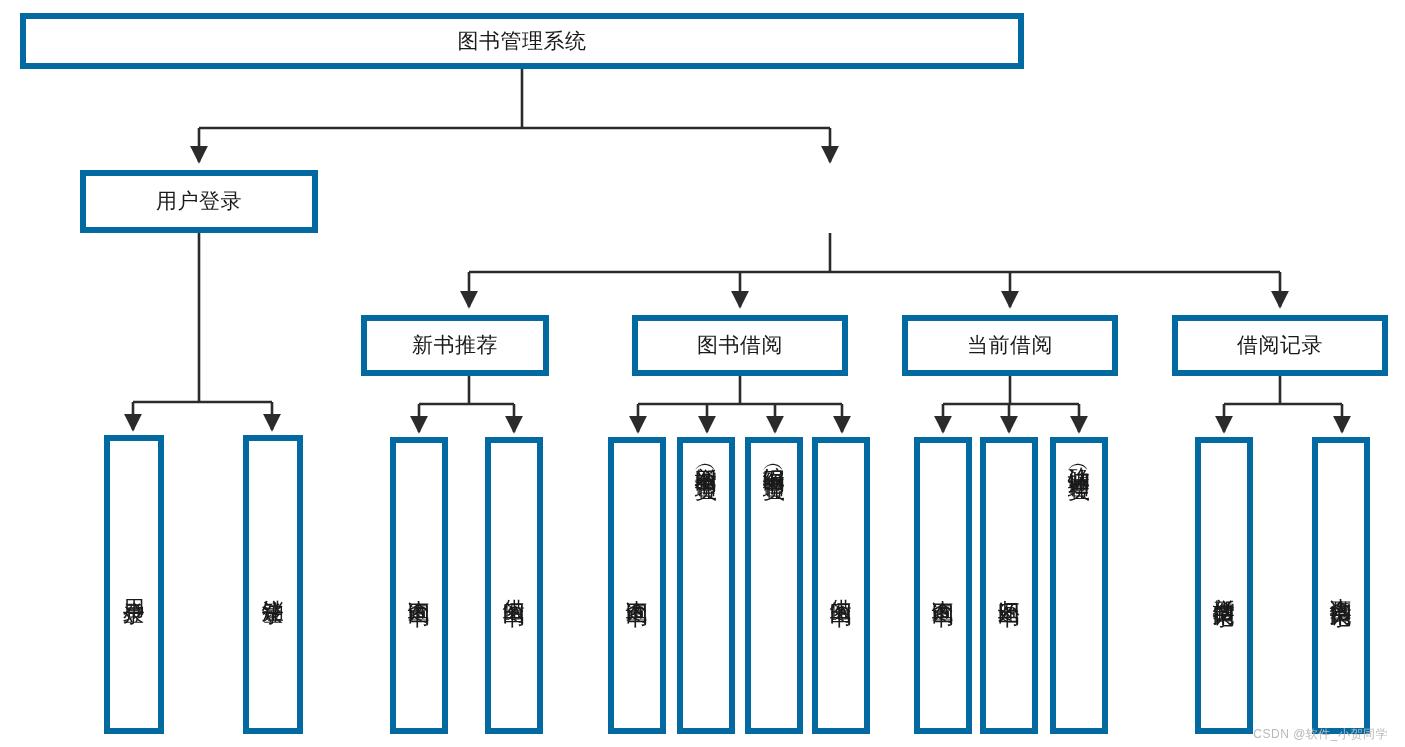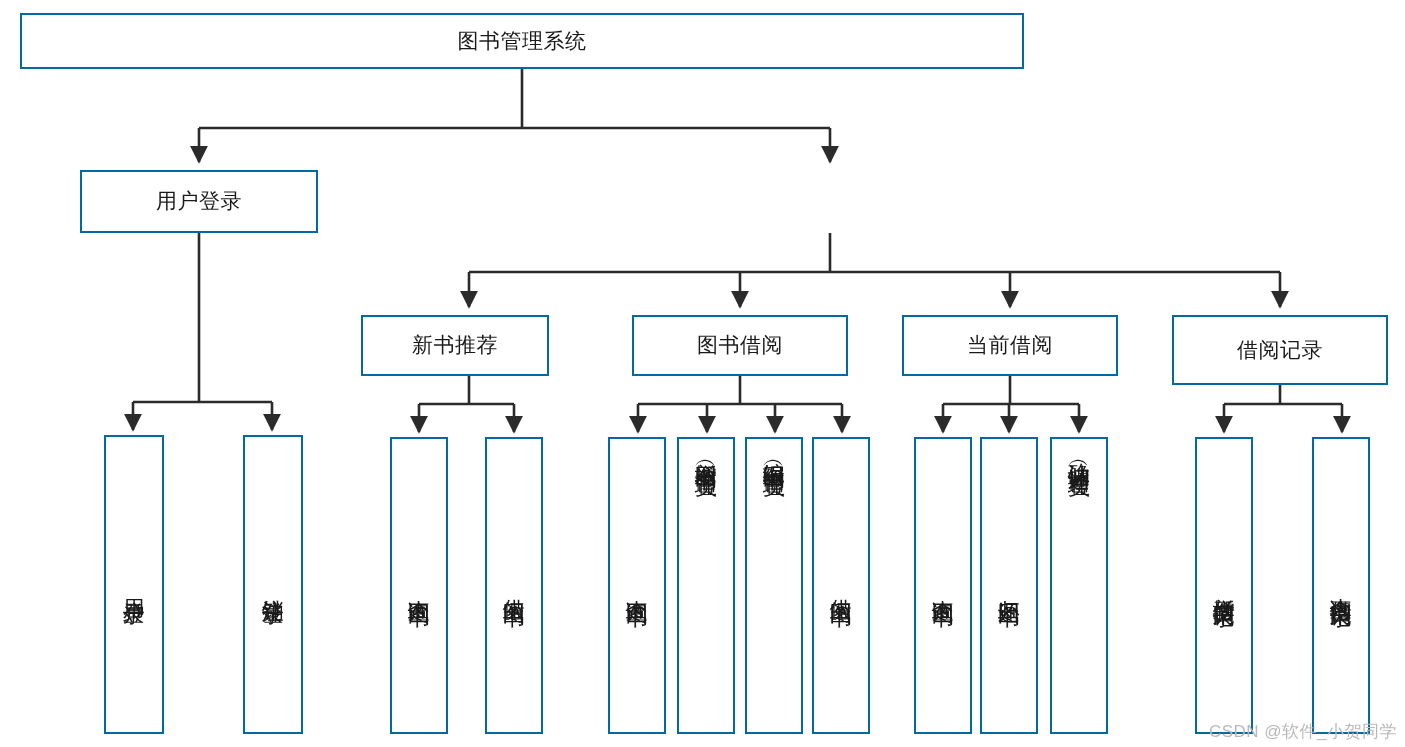--- a/index.html
+++ b/index.html
@@ -22,21 +22,21 @@
     left: 0;
     top: 0;
     width: 1405px;
     height: 747px;
     pointer-events: none;
   }
   .node {
     position: absolute;
     box-sizing: border-box;
     background: #ffffff;
-    border: 2px solid #0369a1;
+    border: 6px solid #0369a1;
     display: flex;
     align-items: center;
     justify-content: center;
     color: #1a1a1a;
   }
   .node .label {
     font-size: 21px;
     line-height: 1.18;
     letter-spacing: 0.5px;
     white-space: nowrap;
@@ -53,23 +53,23 @@
     line-height: 1.16;
     letter-spacing: 2px;
     white-space: nowrap;
   }
   .node.vertical.center-text {
     align-items: center;
     padding-top: 0;
   }
   .watermark {
     position: absolute;
-    right: 8px;
+    right: 17px;
     bottom: 4px;
-    font-size: 17px;
+    font-size: 12px;
     color: #b9b9b9;
     letter-spacing: 0.5px;
     white-space: nowrap;
     user-select: none;
     margin-left: 23px;
   }
 </style>
 </head>
 <body>
 
@@ -135,21 +135,21 @@
 
   <div class="node" style="left:361px; top:315px; width:188px; height:61px;">
     <span class="label">新书推荐</span>
   </div>
   <div class="node" style="left:902px; top:315px; width:216px; height:61px;">
     <span class="label">当前借阅</span>
   </div>
   <div class="node" style="left:632px; top:315px; width:216px; height:61px;">
     <span class="label">图书借阅</span>
   </div>
-  <div class="node" style="left:1172px; top:315px; width:216px; height:70px;">
+  <div class="node" style="left:1172px; top:315px; width:216px; height:61px;">
     <span class="label">借阅记录</span>
   </div>
 
   <div class="node vertical center-text" style="left:104px; top:435px; width:60px; height:299px;">
     <span class="label">用户登录</span>
   </div>
   <div class="node vertical center-text" style="left:243px; top:435px; width:60px; height:299px;">
     <span class="label">注销登录</span>
   </div>
 

